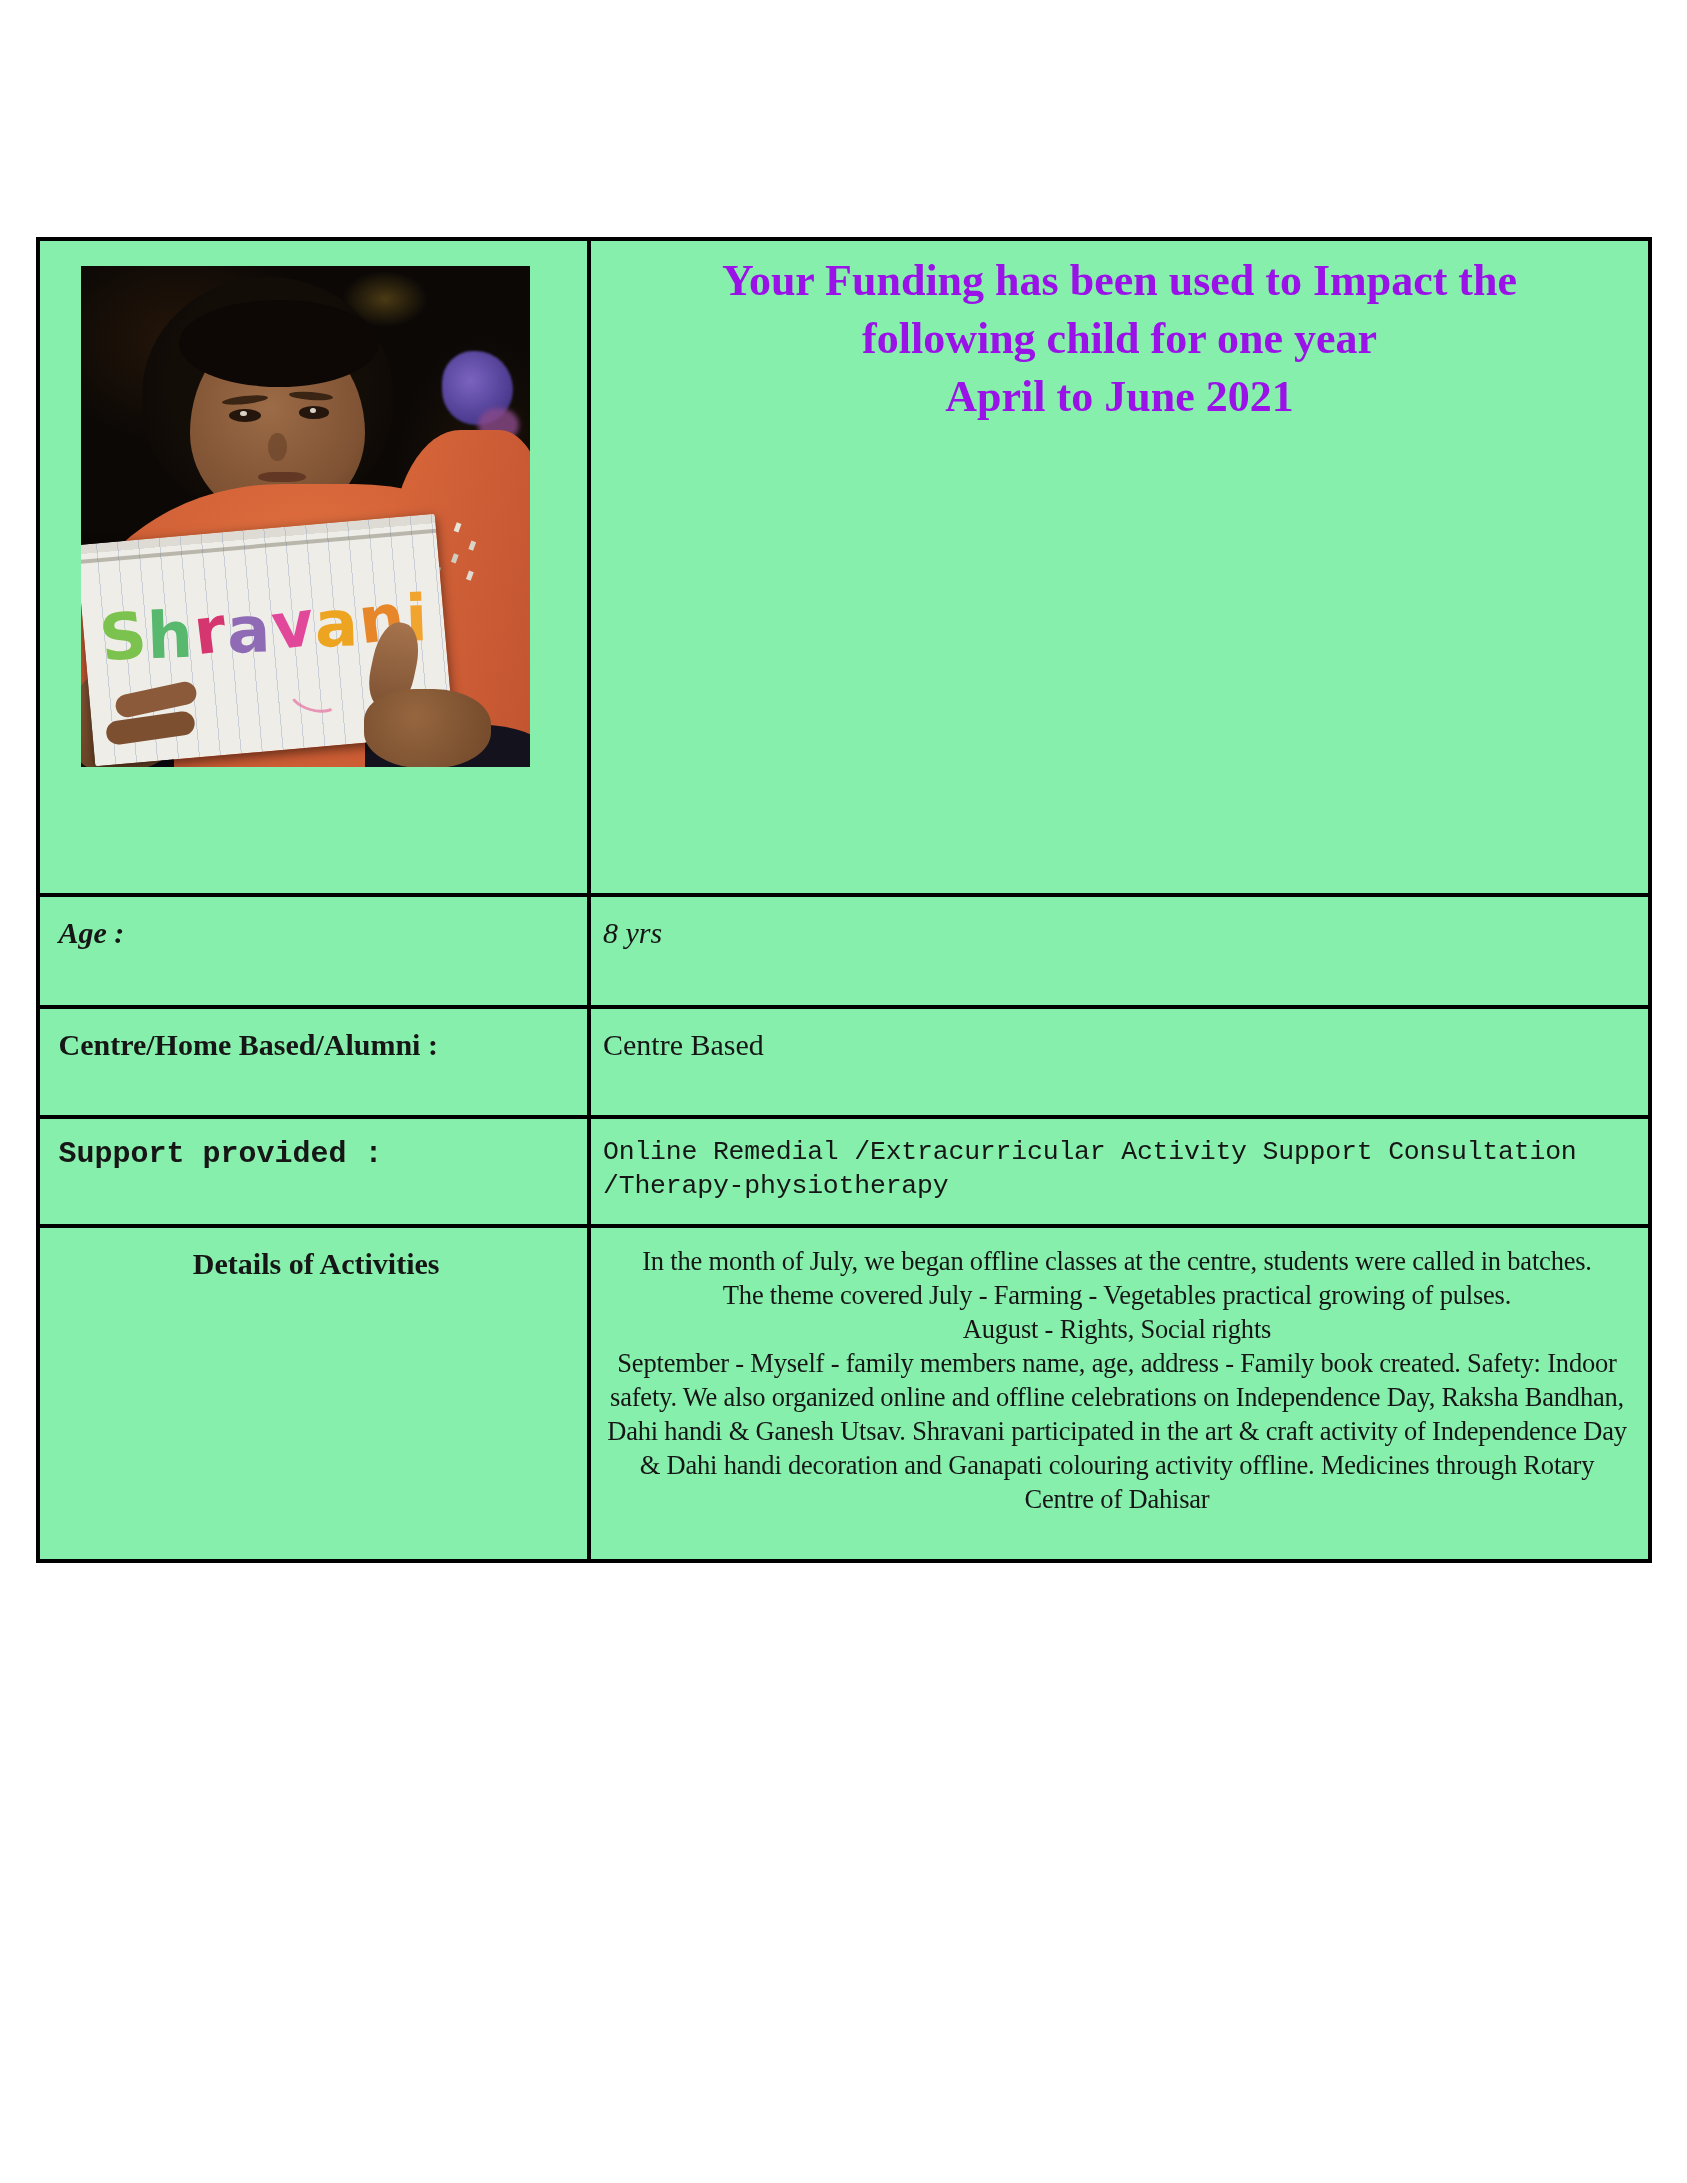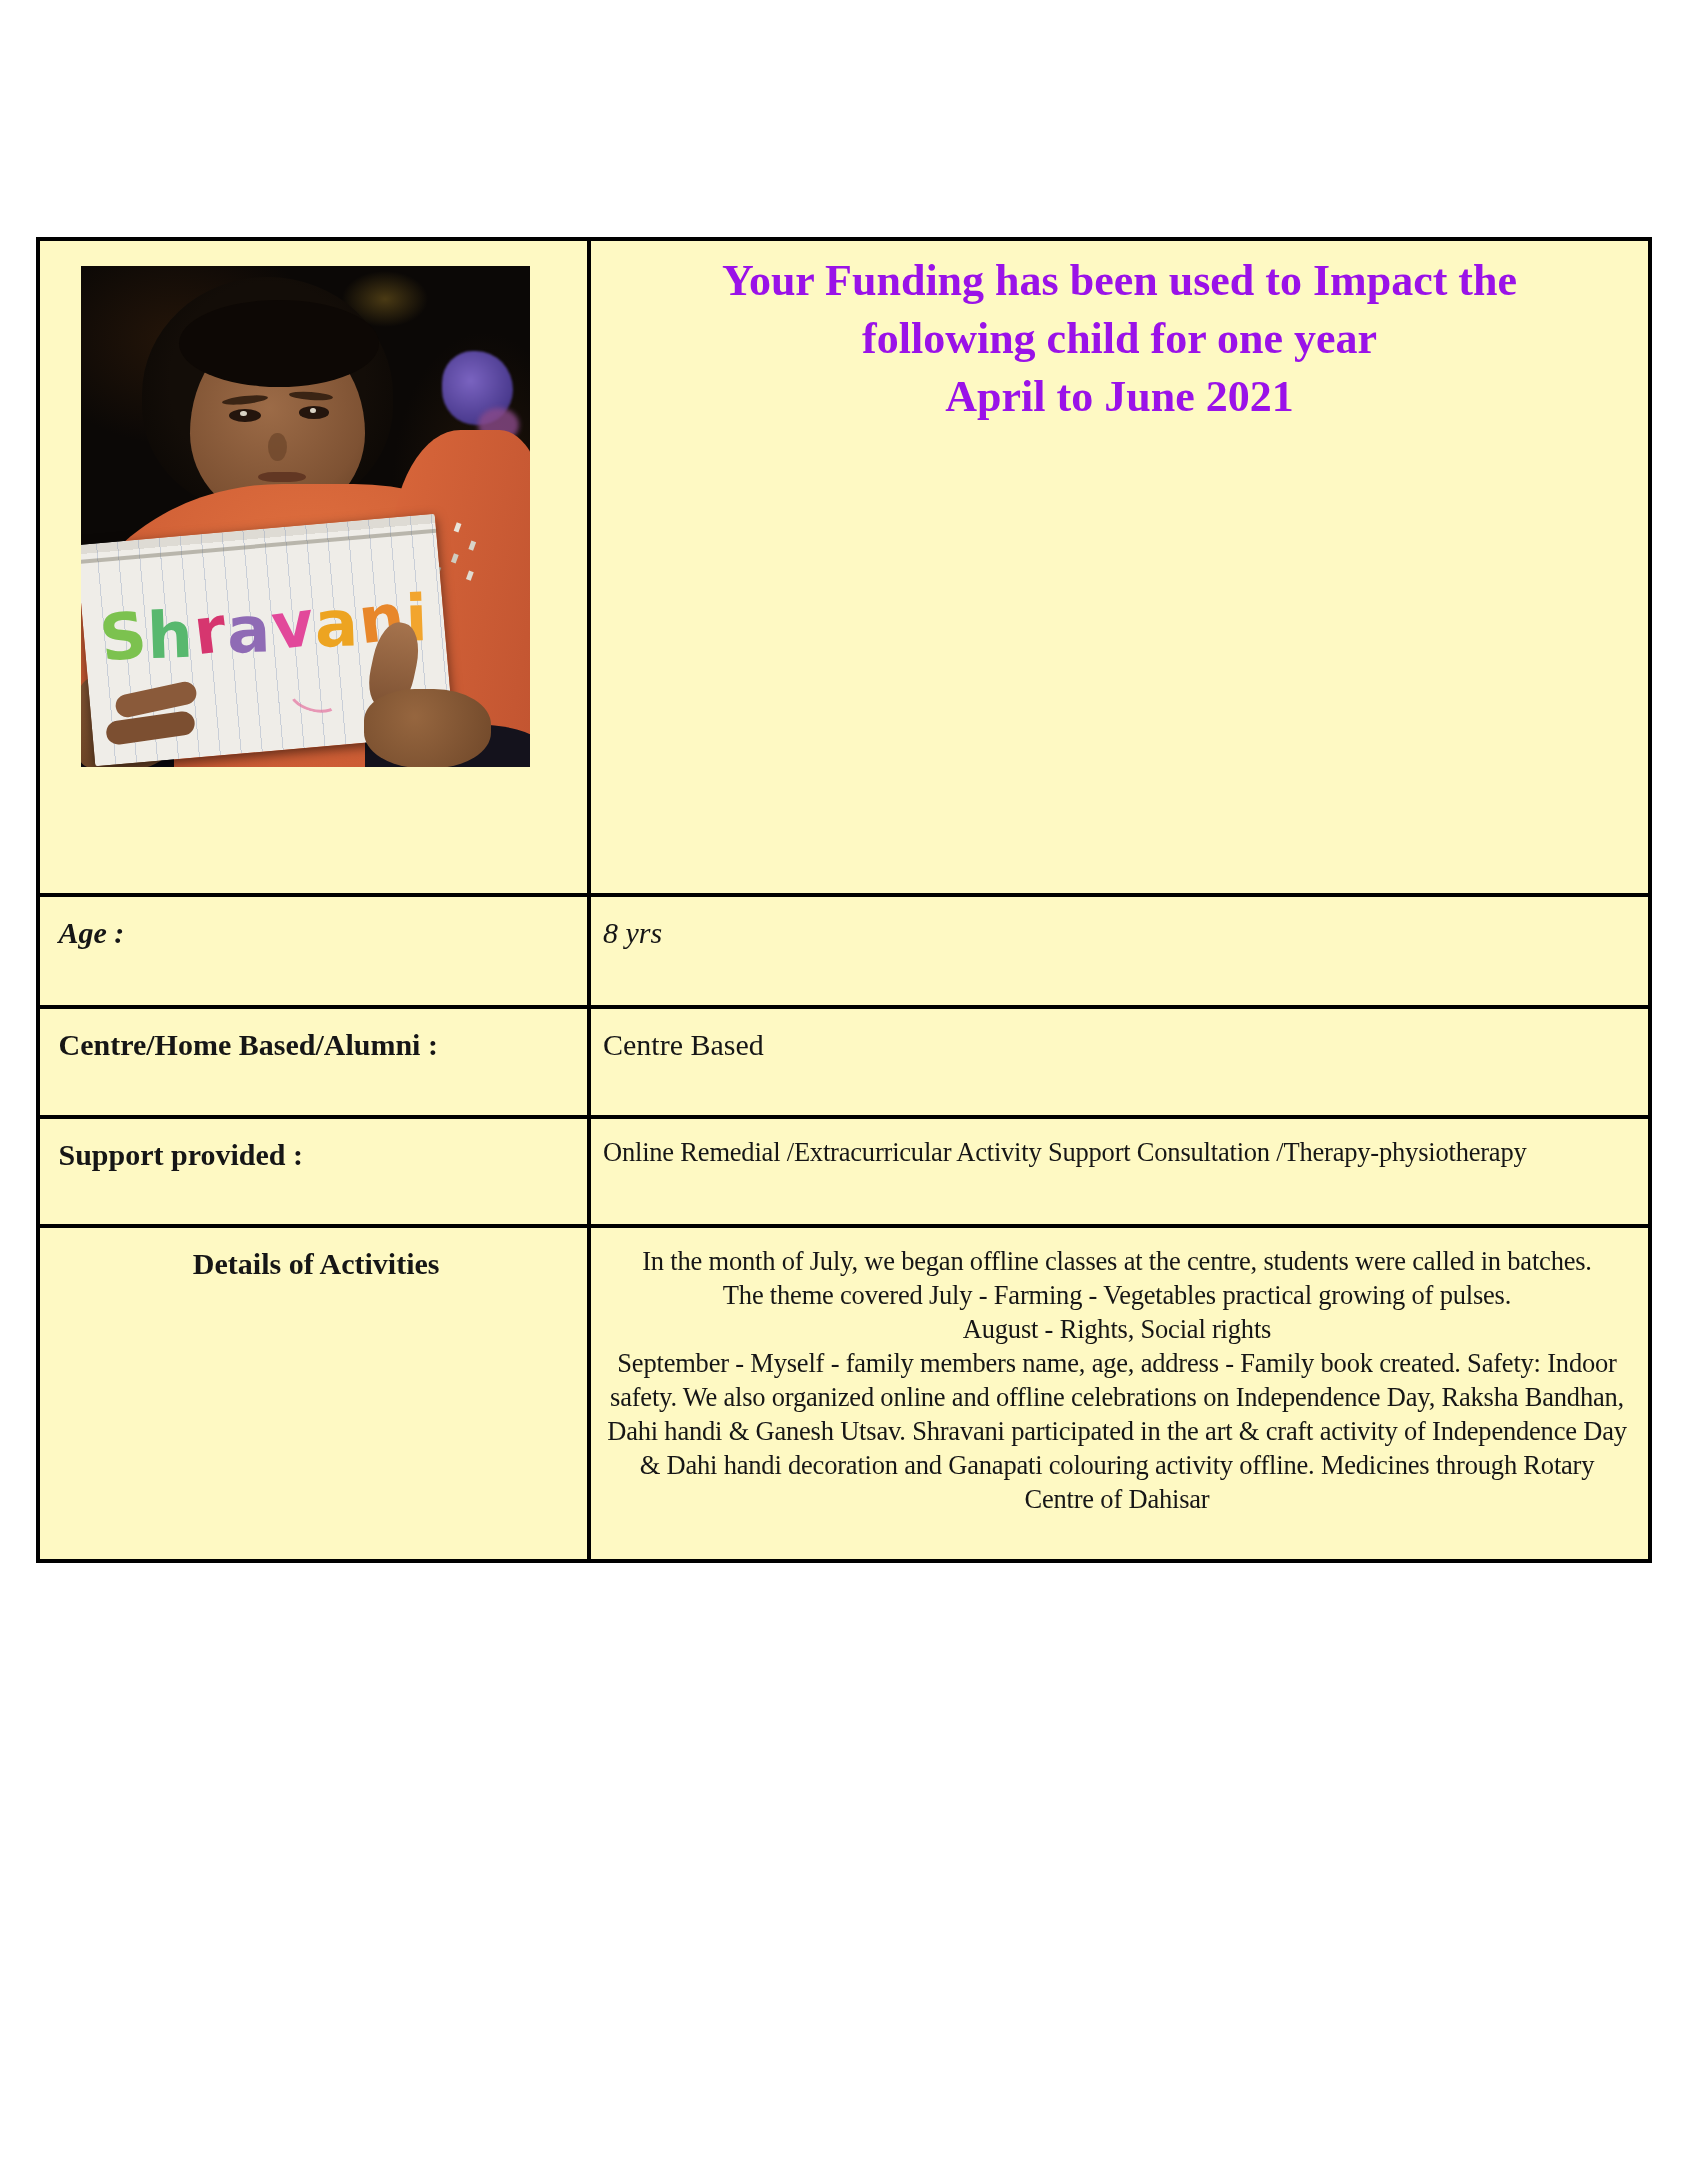--- a/index.html
+++ b/index.html
@@ -1,31 +1,31 @@
 <!DOCTYPE html>
 <html style="font-size:10.6px"><head>
 <meta charset="utf-8">
 <style>
   html,body{margin:0;padding:0;background:#e8e8e8;}
   .page{position:relative;width:1687px;height:2183px;background:#ffffff;overflow:hidden;
         font-family:"Liberation Serif","DejaVu Serif",serif;color:#161616;}
 
   table.report{position:absolute;left:36px;top:237px;width:1616px;
                border-collapse:collapse;table-layout:fixed;}
-  table.report td{border:4px solid #000;vertical-align:top;background:#fef9c3;}
+  table.report td{border:4px solid #000;vertical-align:top;background:#86efac;}
 
   col.c1{width:551px;}
 
   tr.tr-hero{height:656px;}
   tr.tr-r1{height:110px;}
   tr.tr-r2{height:112px;font-style:italic;}
   tr.tr-r3{height:112px;}
   tr.tr-r4{height:109px;}
   tr.tr-r5{height:110px;}
-  tr.tr-r6{height:109px;}
+  tr.tr-r6{height:109px;font-family:Liberation Mono, monospace;}
   tr.tr-r7{height:335px;text-align:center;}
 
   td.lbl{font-weight:bold;font-size:30px;line-height:37px;padding:17px 13.2px 5.3px 18.5px;}
   td.val{font-size:30px;line-height:37px;padding:17px 17px 5.3px 12px;}
   td.val-long{font-size:26.5px;line-height:34px;letter-spacing:-0.2px;
               padding:16px 17px 5.3px 12px;white-space:pre-line;}
 
   td.title-cell{text-align:center;padding:10.6px 20px 0 20px;}
   .doc-title{font-weight:bold;font-size:44px;line-height:58px;white-space:pre-line;}
 

